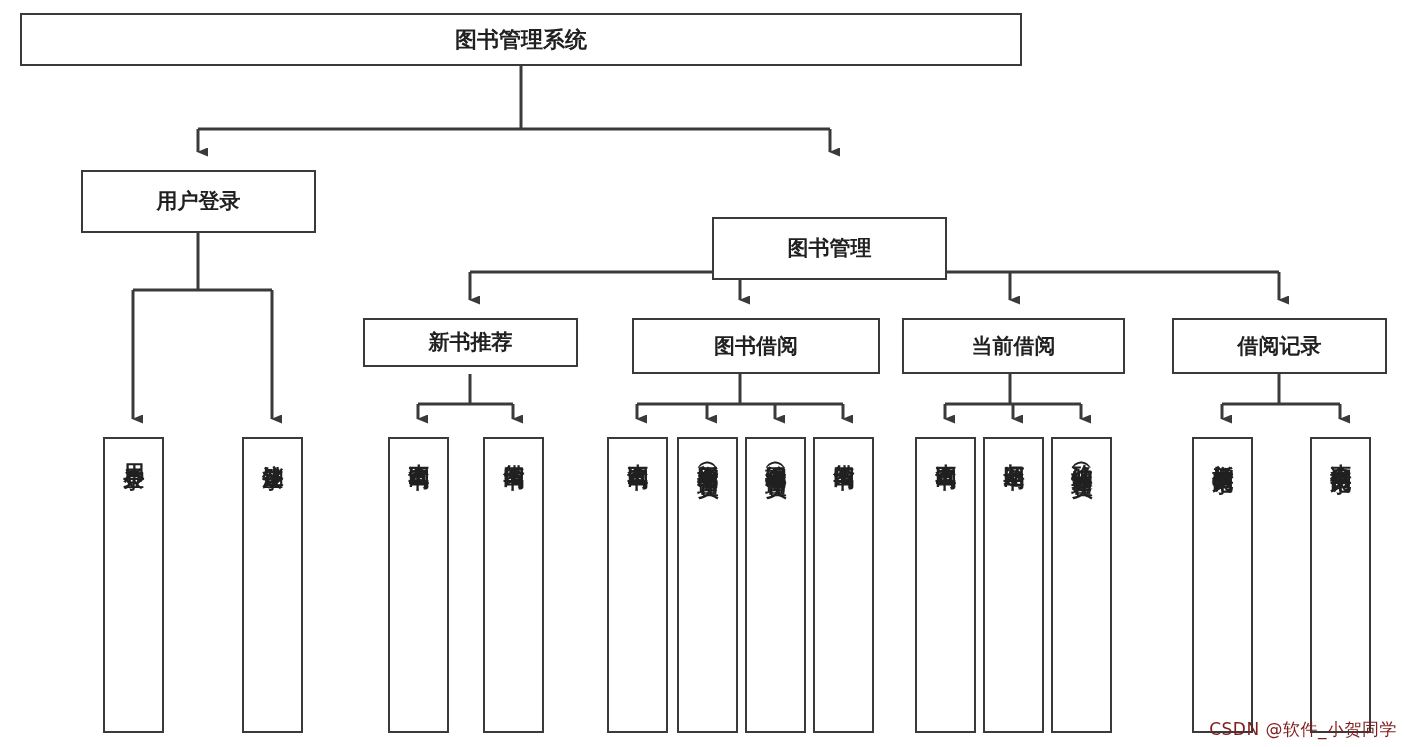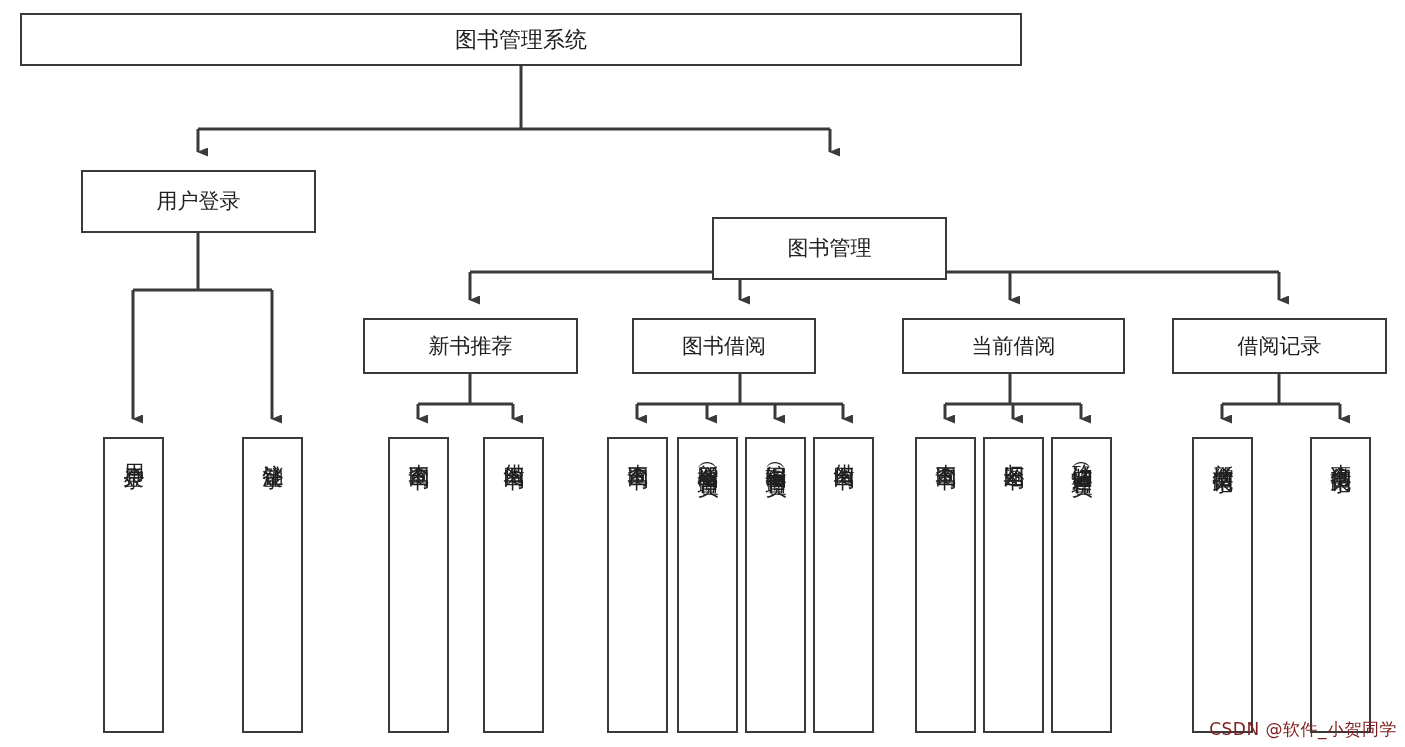--- a/index.html
+++ b/index.html
@@ -34,20 +34,21 @@
     display: flex;
     align-items: center;
     justify-content: center;
     color: #202020;
   }
   .node .node-label {
     display: block;
     text-align: right;
     line-height: 1.18;
     white-space: pre;
+    font-weight: bold;
   }
   .node-root .node-label {
     font-size: 22px;
   }
   .node-branch .node-label {
     font-size: 21px;
   }
   .node-sub .node-label {
     font-size: 21px;
   }
@@ -134,25 +135,25 @@
   </div>
 
   <div class="node node-branch" style="left:81px; top:170px; width:235px; height:63px;">
     <span class="node-label">用户登录</span>
   </div>
 
   <div class="node node-branch" style="left:712px; top:170px; width:235px; height:63px;margin-top:47px;">
     <span class="node-label">图书管理</span>
   </div>
 
-  <div class="node node-sub" style="left:363px; top:318px; width:215px; height:56px;">
+  <div class="node node-sub" style="left:363px; top:318px; width:215px; height:49px;">
     <span class="node-label">新书推荐</span>
   </div>
 
-  <div class="node node-sub" style="left:632px; top:318px; width:184px; height:56px;">
+  <div class="node node-sub" style="left:632px; top:318px; width:248px; height:56px;">
     <span class="node-label">图书借阅</span>
   </div>
 
   <div class="node node-sub" style="left:902px; top:318px; width:223px; height:56px;">
     <span class="node-label">当前借阅</span>
   </div>
 
   <div class="node node-sub" style="left:1172px; top:318px; width:215px; height:56px;">
     <span class="node-label">借阅记录</span>
   </div>

